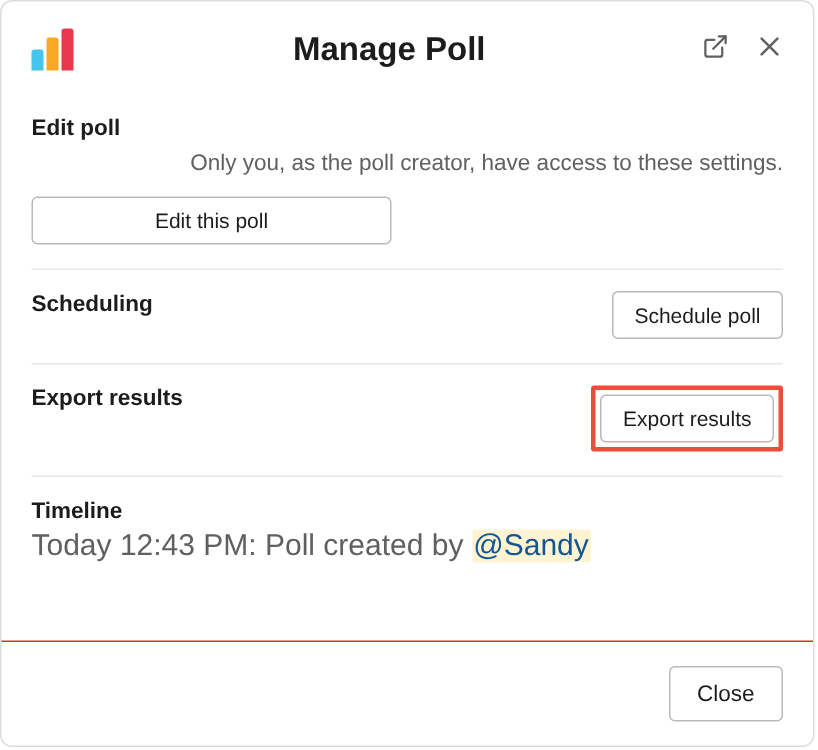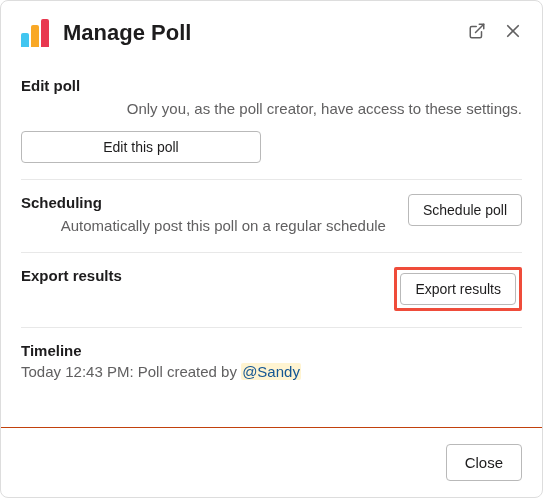--- a/index.html
+++ b/index.html
@@ -33,20 +33,21 @@
     width: 30px;
     height: 28px;
   }
   .logo .bar1 { width: 8px; height: 14px; background: #42c6f0; border-radius: 2px 2px 0 0; }
   .logo .bar2 { width: 8px; height: 22px; background: #f9a826; border-radius: 2px 2px 0 0; }
   .logo .bar3 { width: 8px; height: 28px; background: #e8384f; border-radius: 2px 2px 0 0; }
   .title {
     font-size: 22px;
     font-weight: 800;
     flex: 1;
+    text-align: center;
   }
   .header-icons {
     display: flex;
     gap: 18px;
     color: #616061;
   }
   .header-icons svg { cursor: pointer; }
   .content {
     padding: 6px 20px 0 20px;
     flex: 1;
@@ -95,21 +96,21 @@
     padding: 7px 0;
   }
   .highlight-box {
     border: 3px solid #ef4c3a;
     padding: 3px;
     border-radius: 2px;
     display: inline-block;
   }
   .highlight-box .btn { margin: 0; }
   .timeline-text {
-    font-size: 15px;
+    font-size: 20px;
     color: #616061;
     margin-top: 4px;
   }
   .mention {
     background: #fff4d1;
     color: #145693;
     padding: 0 1px;
     border-radius: 2px;
   }
   .footer {
@@ -156,21 +157,20 @@
     <div class="section">
       <div class="section-title">Edit poll</div>
       <div class="section-desc">Only you, as the poll creator, have access to these settings.</div>
       <button class="btn btn-wide">Edit this poll</button>
     </div>
 
     <div class="section divider">
       <div class="row">
         <div class="row-text">
           <div class="section-title">Scheduling</div>
-          <div class="section-desc">Automatically post this poll on a regular schedule</div>
         </div>
         <button class="btn">Schedule poll</button>
       </div>
     </div>
 
     <div class="section divider">
       <div class="row">
         <div class="row-text">
           <div class="section-title">Export results</div>
         </div>

